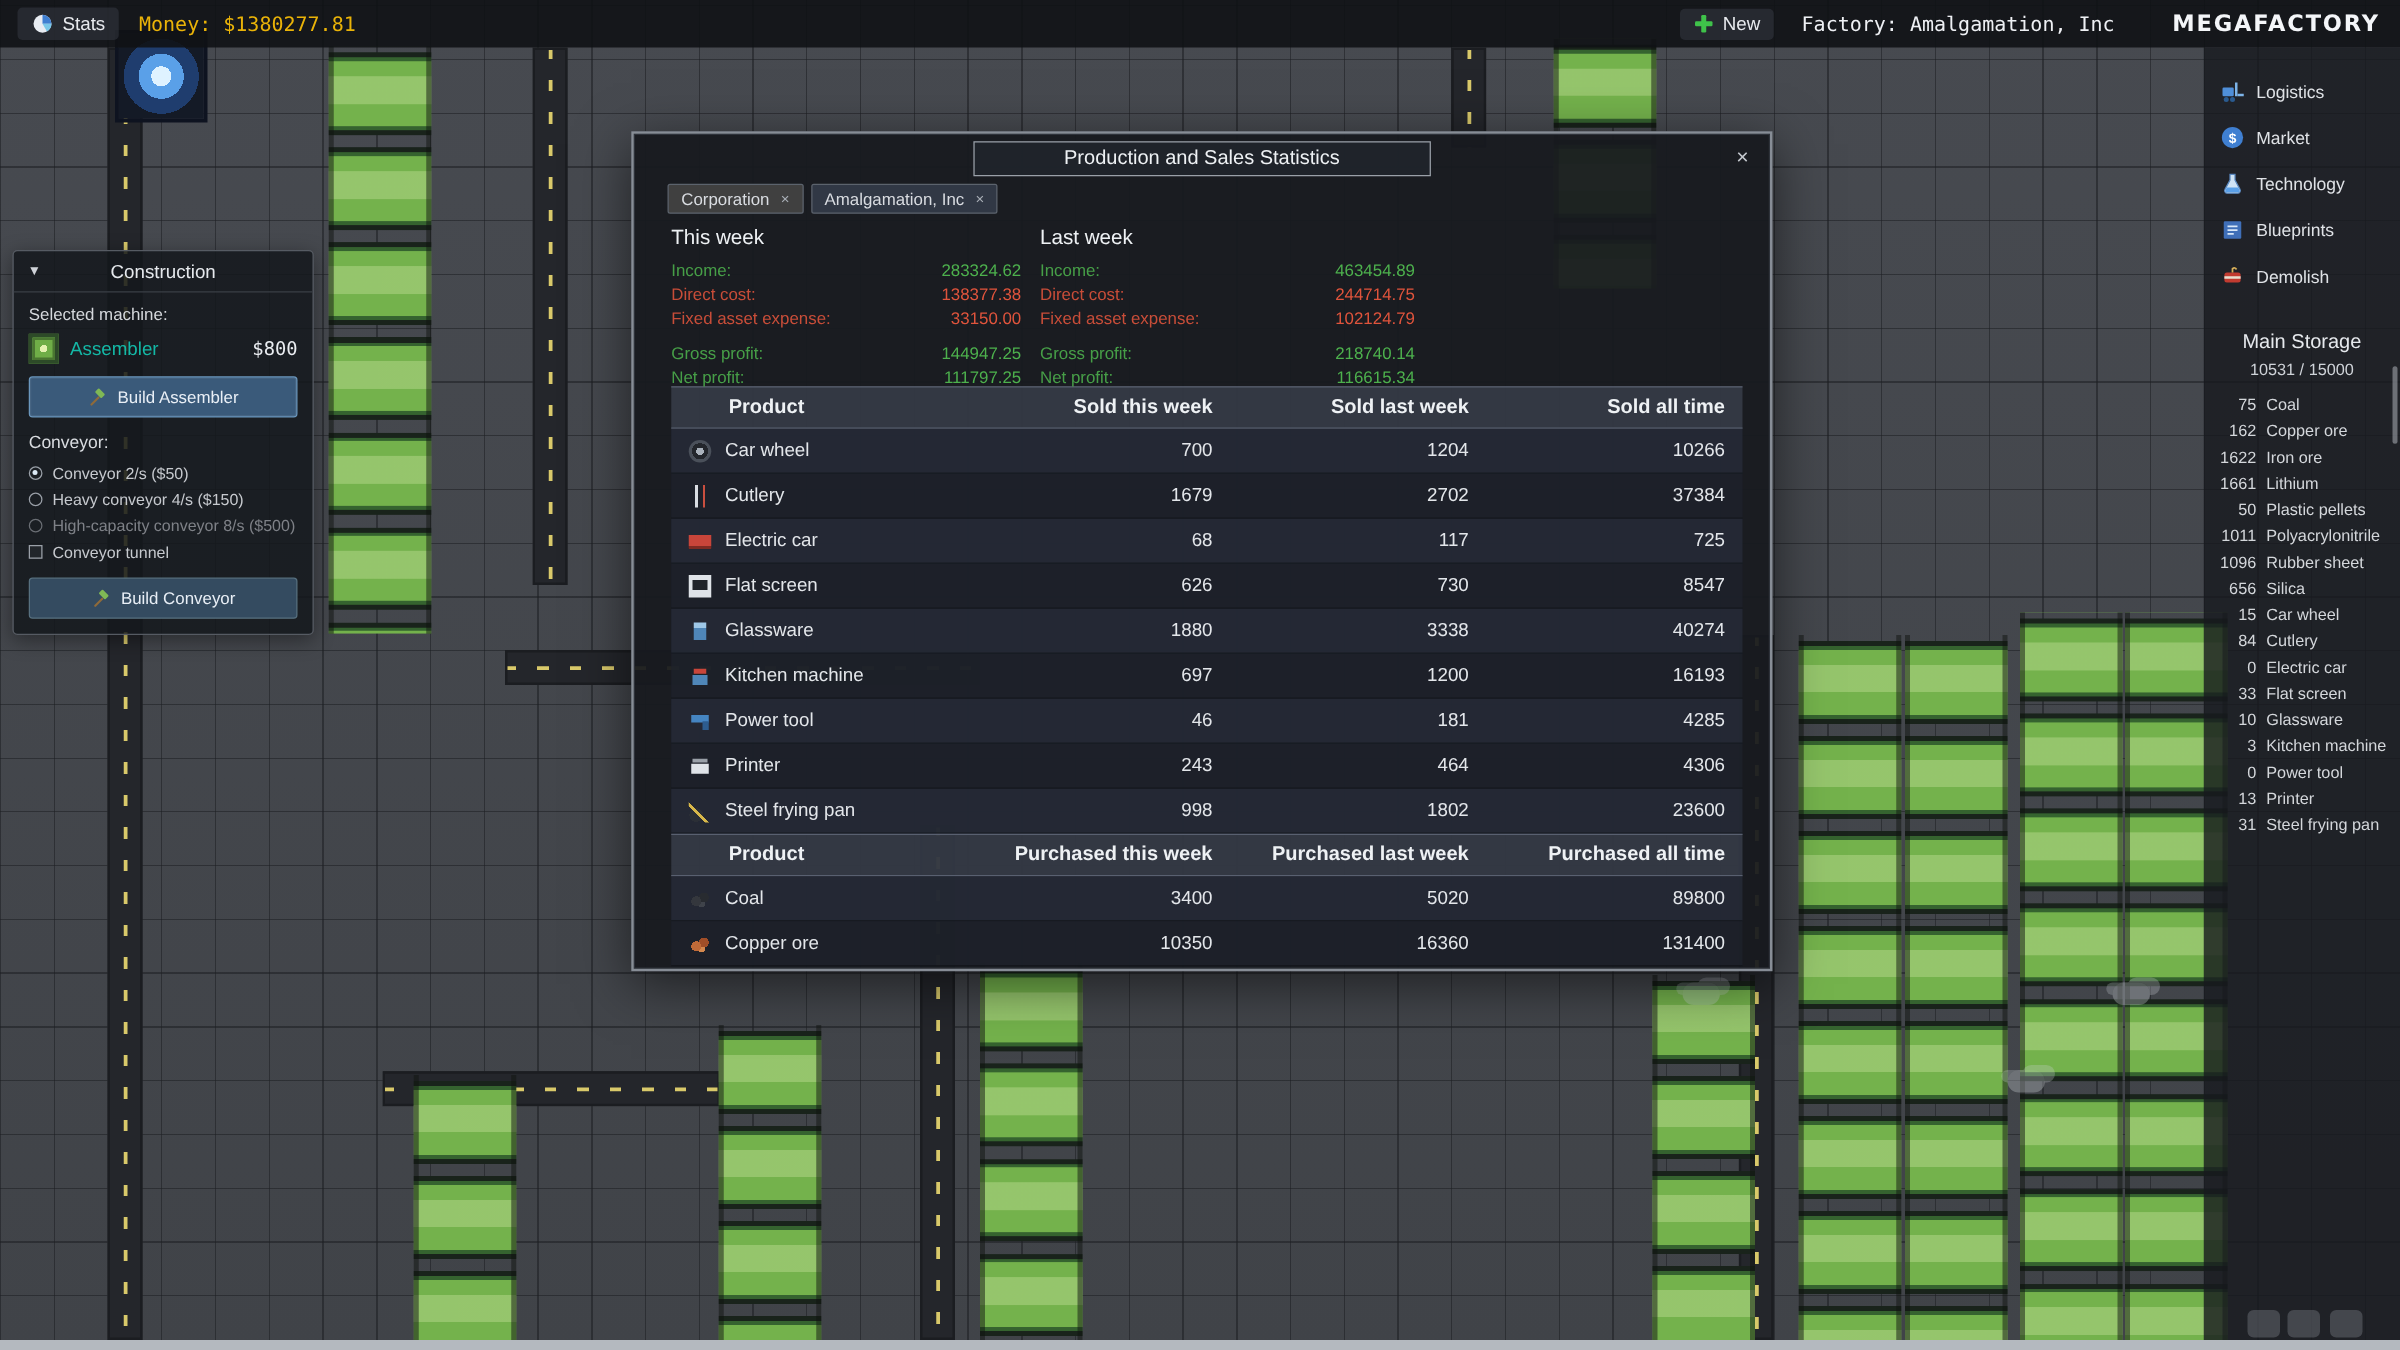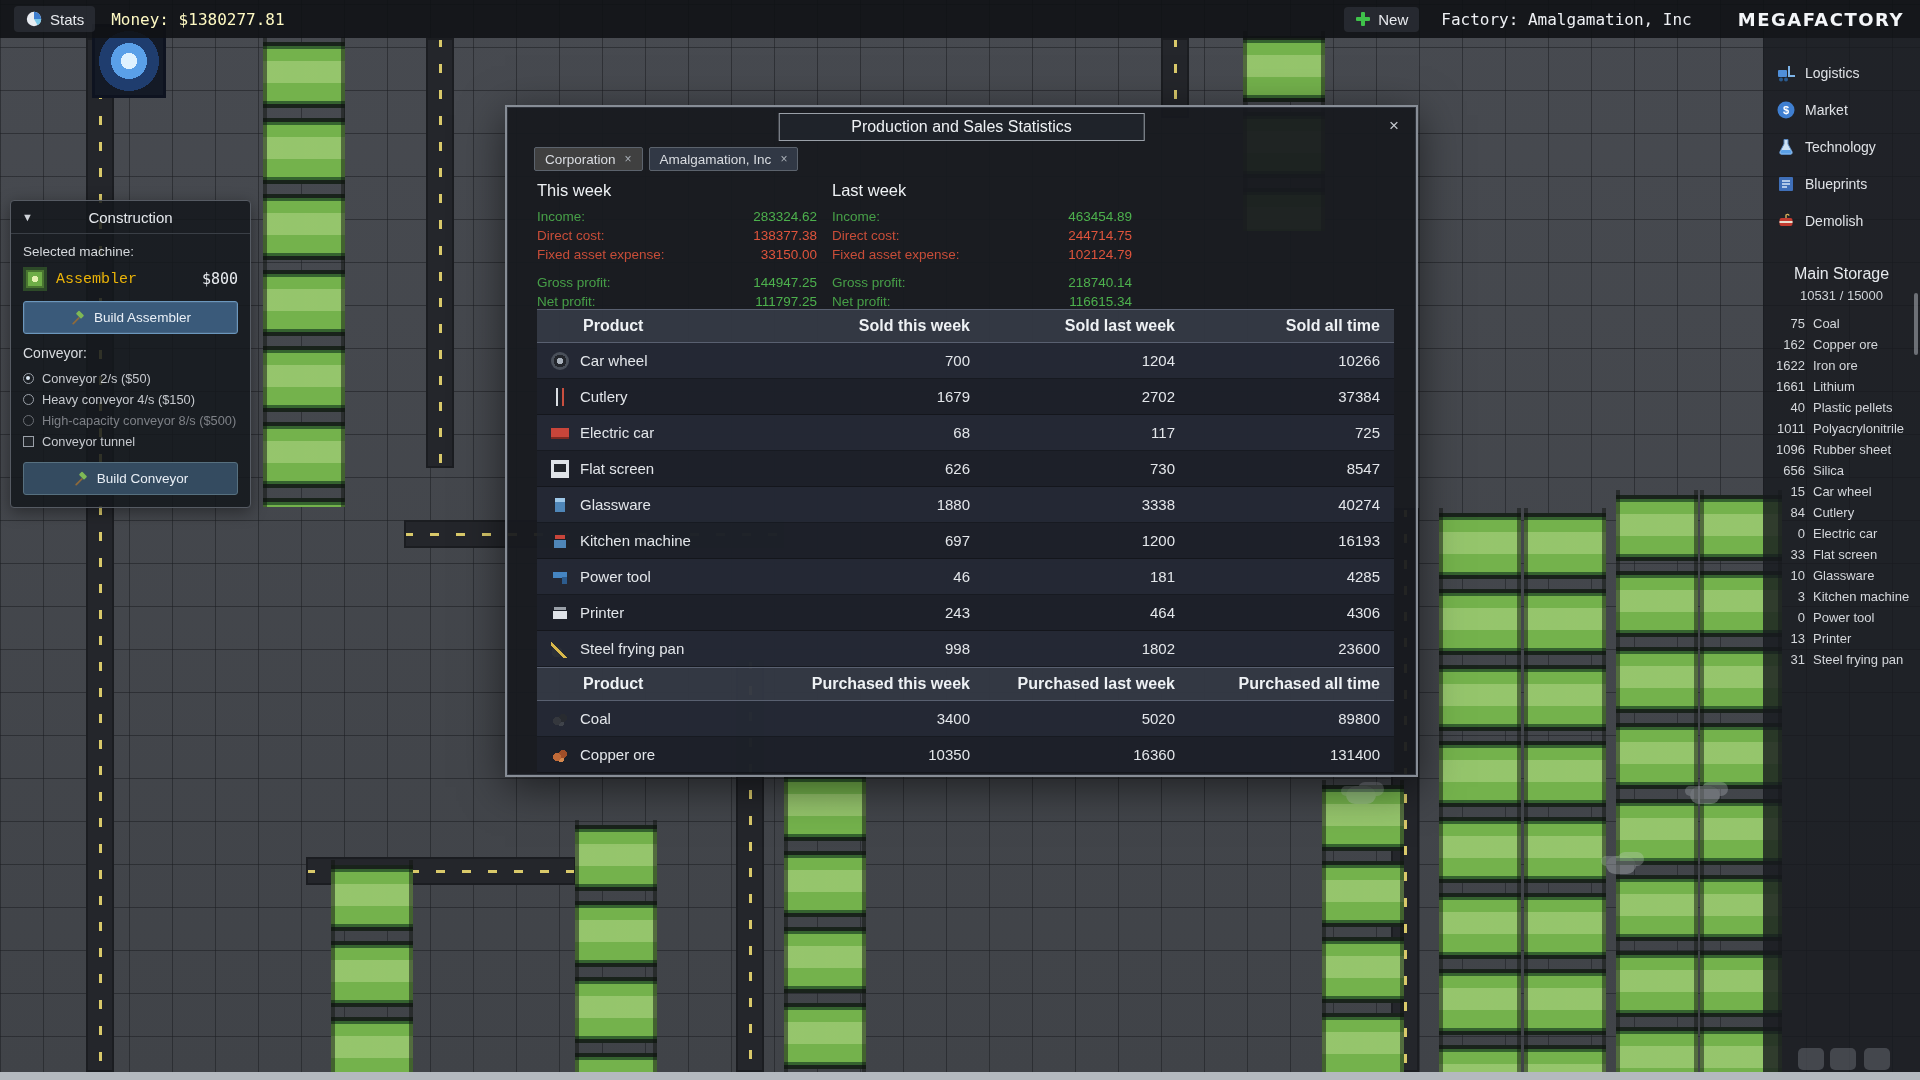--- a/index.html
+++ b/index.html
@@ -62,21 +62,21 @@
     position:absolute;left:0;top:0;width:1920px;height:38px;
     background:rgba(16,18,21,0.90);
     display:flex;align-items:center;color:#e8eaee;z-index:40;
   }
   .chip{
     display:flex;align-items:center;gap:7px;padding:4px 11px;
     background:rgba(52,57,65,0.55);border-radius:4px;cursor:pointer;
   }
   #stats-chip{margin-left:14px;}
   .chip-label{font-size:15px;color:#e8eaee;}
-  #money{margin-left:16px;font-family:"DejaVu Sans Mono", monospace;font-size:16px;color:#fef9c3;}
+  #money{margin-left:16px;font-family:"DejaVu Sans Mono", monospace;font-size:16px;color:#eab308;}
   .flex-sp{flex:1;}
   #new-chip{margin-right:22px;}
   .plus-icon{position:relative;width:16px;height:16px;}
   .plus-icon::before,.plus-icon::after{content:"";position:absolute;background:#3fc24a;border-radius:1px;}
   .plus-icon::before{left:6px;top:1px;width:4px;height:14px;}
   .plus-icon::after{left:1px;top:6px;width:14px;height:4px;}
   #factory-label{font-family:"DejaVu Sans Mono", monospace;font-size:16px;margin-right:46px;color:#eef0f4;}
   #logo{font-size:18px;font-weight:800;letter-spacing:1.5px;margin-right:16px;color:#f4f6f9;font-family:"DejaVu Sans", sans-serif;}
   
   #sidebar{
@@ -106,21 +106,21 @@
   #collapse-arrow{position:absolute;left:11px;font-size:11px;color:#cfd3d8;cursor:pointer;}
   #construction-title{font-size:15px;color:#e6e9ed;}
   #construction-body{padding:10px 12px 12px 12px;}
   #selected-machine-label{font-size:13.5px;margin-bottom:8px;}
   #machine-row{display:flex;align-items:center;gap:9px;margin-bottom:10px;}
   #assembler-icon{
     width:24px;height:24px;flex:0 0 auto;background:#6fae47;border:3px solid #2d4a28;box-sizing:border-box;
     box-shadow:inset 0 0 0 2px rgba(20,35,18,0.4);
     background-image:radial-gradient(circle at 50% 50%, #e4f2b0 0 3px, transparent 3px);
   }
-  #machine-name{font-family:Liberation Mono, monospace;font-size:15px;color:#eab308;flex:1;}
+  #machine-name{font-family:Liberation Sans, sans-serif;font-size:15px;color:#14b8a6;flex:1;}
   #machine-price{font-family:"DejaVu Sans Mono", monospace;font-size:15px;color:#eaedf1;}
   .build-btn{
     height:31px;display:flex;align-items:center;justify-content:center;gap:8px;
     border-radius:3px;cursor:pointer;font-size:13.5px;color:#e9eff6;margin-bottom:11px;
   }
   #build-assembler-btn{background:#3a5a7a;border:1px solid #6b97bd;box-shadow:inset 0 0 0 1px rgba(255,255,255,0.07);}
   #build-conveyor-btn{background:#344b60;border:1px solid #57707f;margin-bottom:0;}
   #conveyor-label{font-size:14px;margin:2px 0 7px 0;color:#d9dce0;}
   .opt{display:flex;align-items:center;gap:8px;height:21px;font-size:12.8px;color:#c6c9ce;cursor:pointer;}
   .opt.disabled{color:#7e8187;cursor:default;}
@@ -301,21 +301,21 @@
         </div>
       <div class="st-row">
           <span class="st-qty">1622</span>
           <span class="st-name">Iron ore</span>
         </div>
       <div class="st-row">
           <span class="st-qty">1661</span>
           <span class="st-name">Lithium</span>
         </div>
       <div class="st-row">
-          <span class="st-qty">40</span>
+          <span class="st-qty">50</span>
           <span class="st-name">Plastic pellets</span>
         </div>
       <div class="st-row">
           <span class="st-qty">1011</span>
           <span class="st-name">Polyacrylonitrile</span>
         </div>
       <div class="st-row">
           <span class="st-qty">1096</span>
           <span class="st-name">Rubber sheet</span>
         </div>

